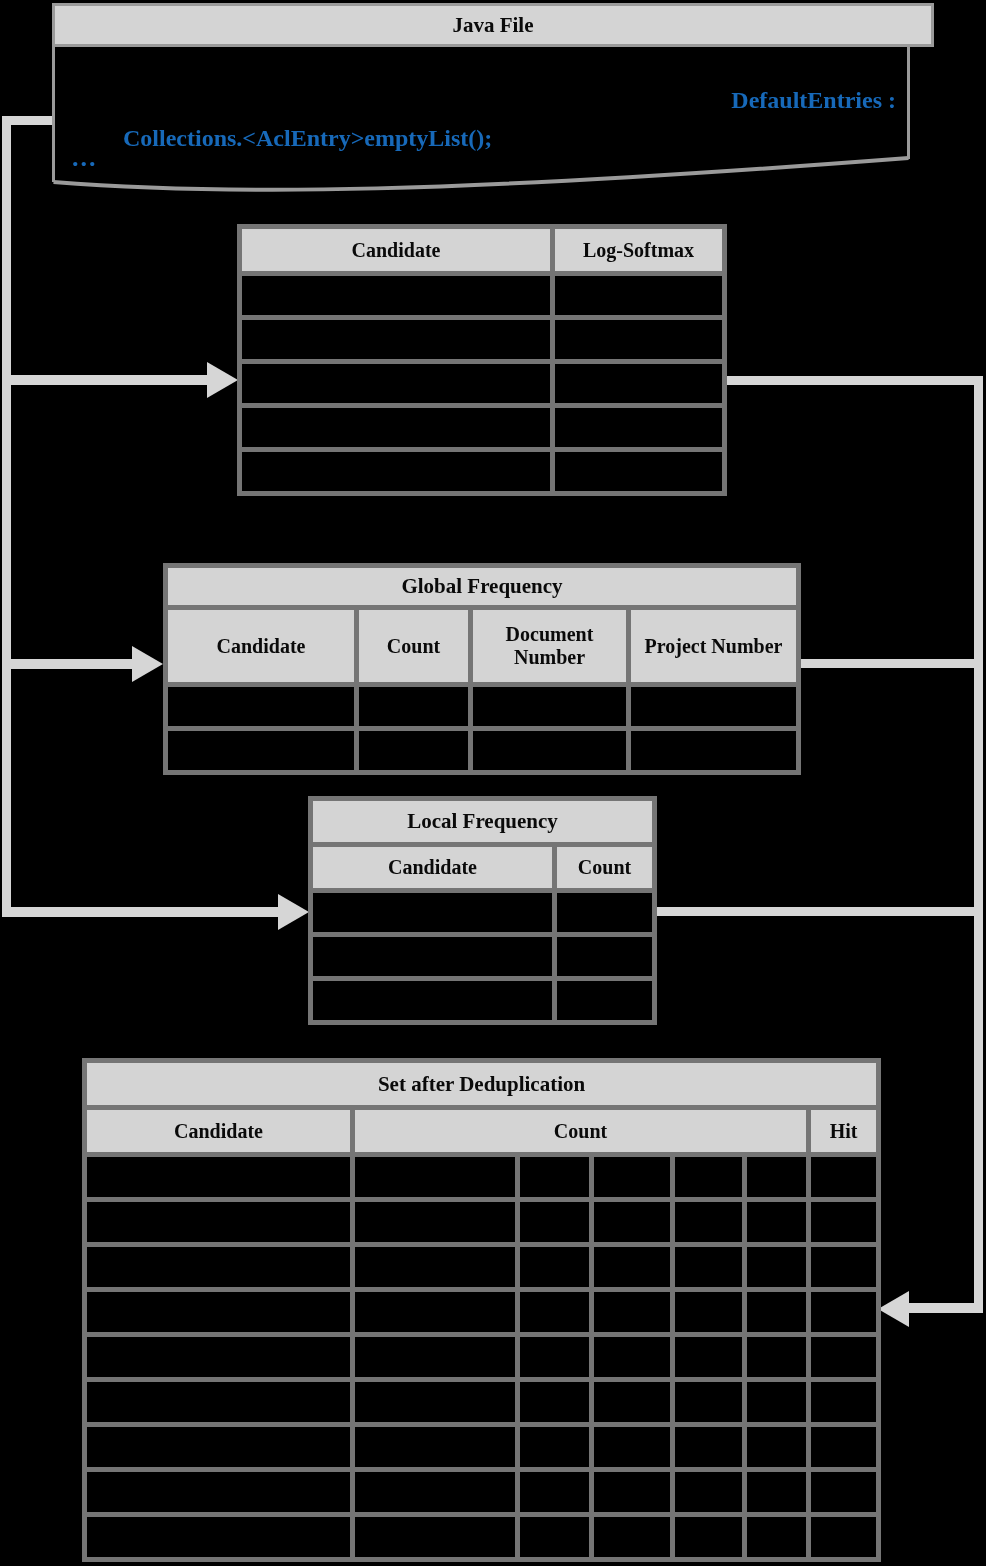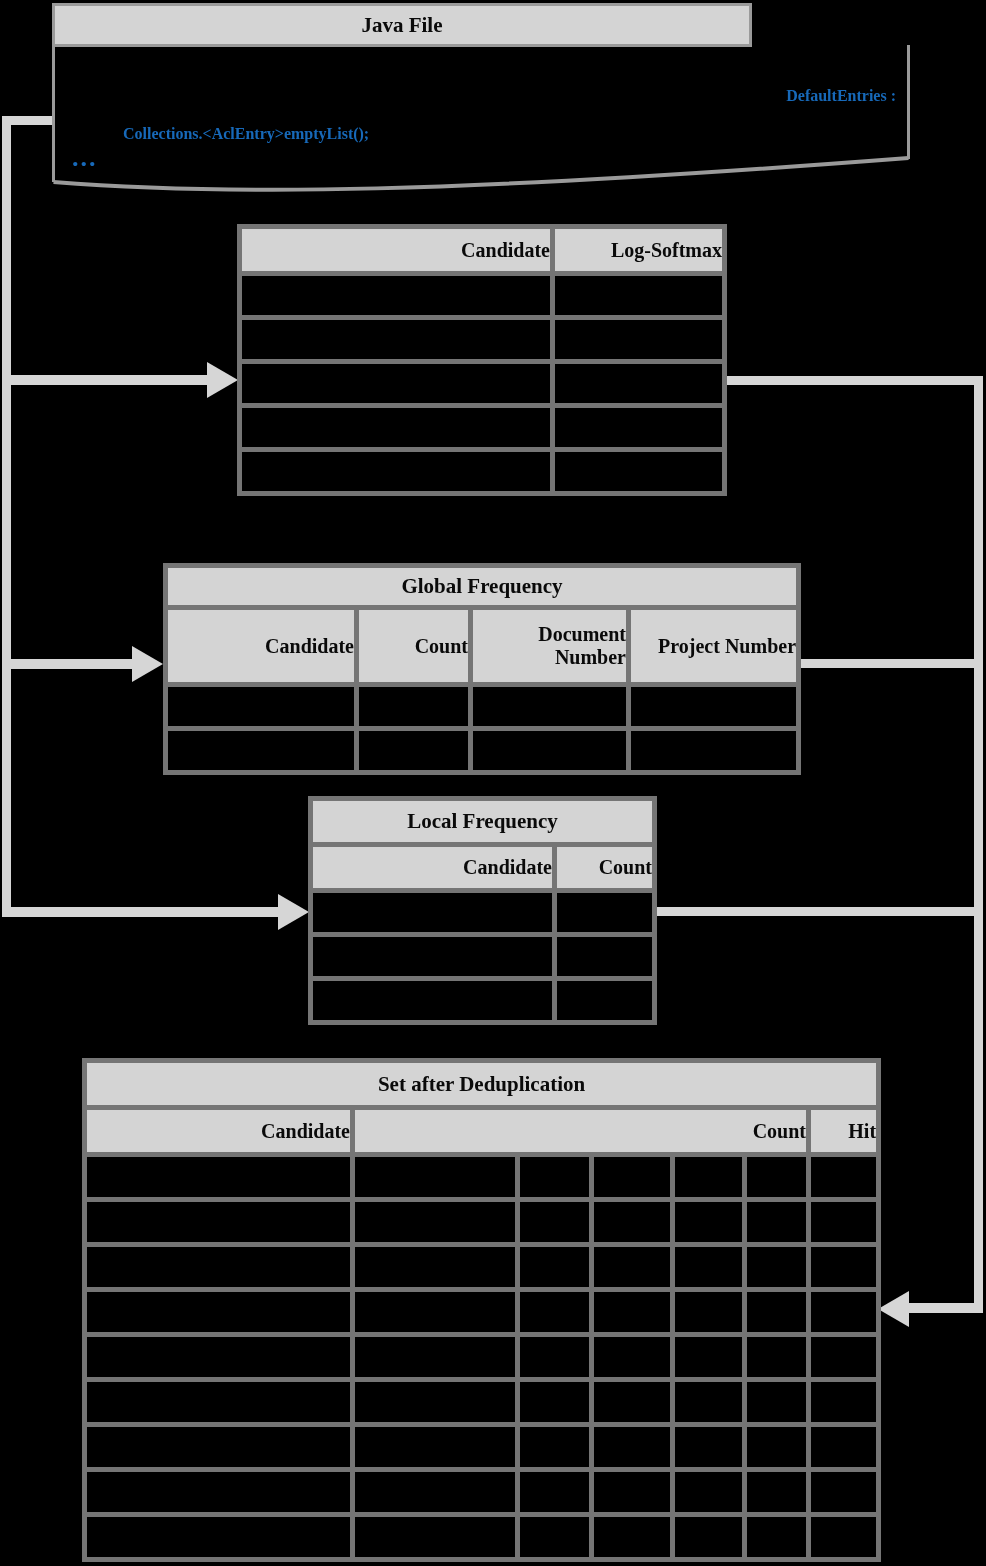--- a/index.html
+++ b/index.html
@@ -12,45 +12,45 @@
     --text-black:#0a0a0a;
   }
   *{margin:0;padding:0;box-sizing:border-box;}
   html,body{background:var(--background);}
   body{font-family:"Liberation Serif","DejaVu Serif",serif;}
   #canvas{position:relative;width:986px;height:1566px;background:var(--background);overflow:hidden;}
 
   
   .java-box{position:absolute;left:52px;top:3px;width:858px;height:200px;}
   .java-box .box-header{
-    position:absolute;left:0;top:0;width:700px;height:44px;
+    position:absolute;left:0;top:0;width:882px;height:44px;
     background:var(--header-fill);border:3px solid var(--box-border);
     display:flex;align-items:center;justify-content:center;
     font-weight:bold;font-size:21px;color:var(--text-black);
   }
   .java-box svg{position:absolute;left:0;top:0;width:858px;height:200px;overflow:visible;}
-  .code-line{position:absolute;color:var(--code-blue);font-weight:bold;font-size:16px;white-space:nowrap;}
+  .code-line{position:absolute;color:var(--code-blue);font-weight:bold;font-size:24px;white-space:nowrap;}
   .code-1{left:604px;top:84px;width:240px;text-align:right;}
   .code-2{left:43px;top:122px;margin-left:28px;}
   .code-3{left:20px;top:140px;font-size:26px;letter-spacing:2px;}
 
   
   table.diagram-table{
     position:absolute;border-collapse:collapse;table-layout:fixed;
     background:var(--background);
   }
   table.diagram-table td{
     border:5px solid var(--table-border);
     text-align:center;vertical-align:middle;
     font-weight:bold;color:var(--text-black);
     font-size:20px;line-height:1.15;
     overflow:hidden;
   }
   table.diagram-table td.title-cell{background:var(--header-fill);font-size:21px;}
-  table.diagram-table td.head-cell{background:var(--header-fill);text-align:right;}
+  table.diagram-table td.head-cell{background:var(--header-fill);}
   table.diagram-table td.data-cell,
   table.diagram-table tbody td{background:var(--background);}
 
   
   #gpt2-table{left:237px;top:224px;width:485px;}
   #gpt2-table tr.title-row{height:44px;}
   #gpt2-table tr.head-row{height:47px;}
   #gpt2-table tbody tr{height:44px;}
 
   

